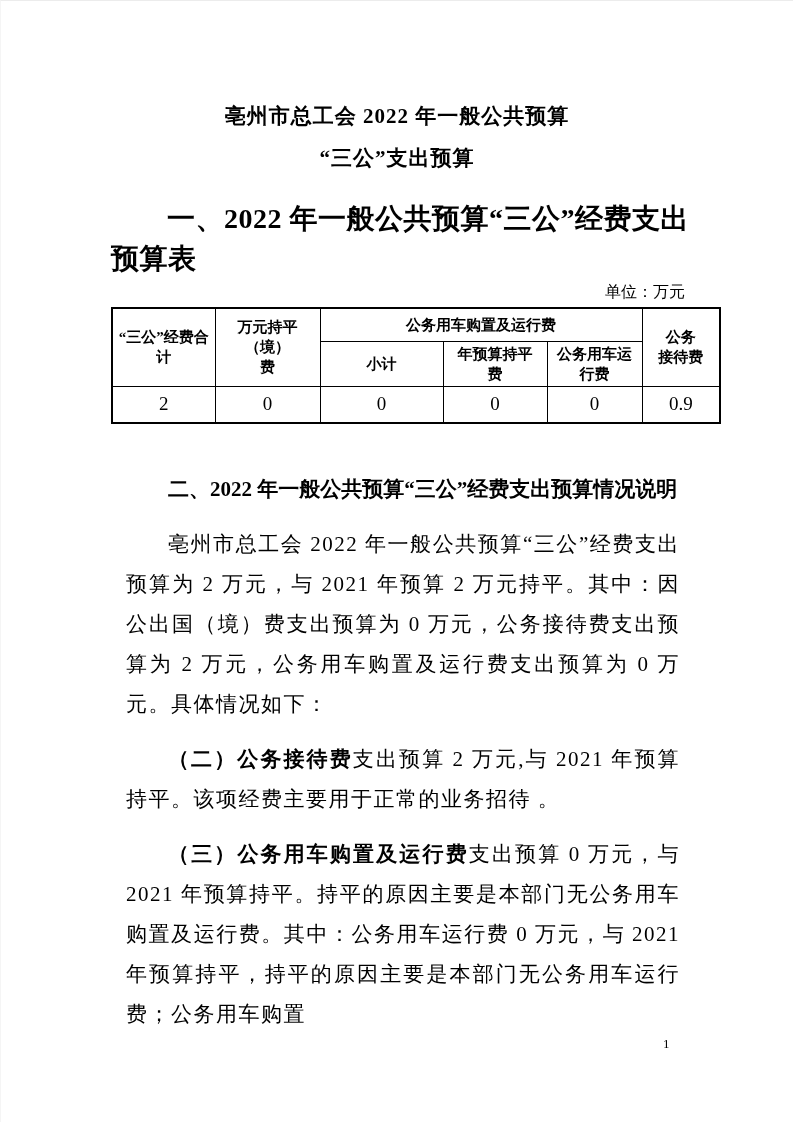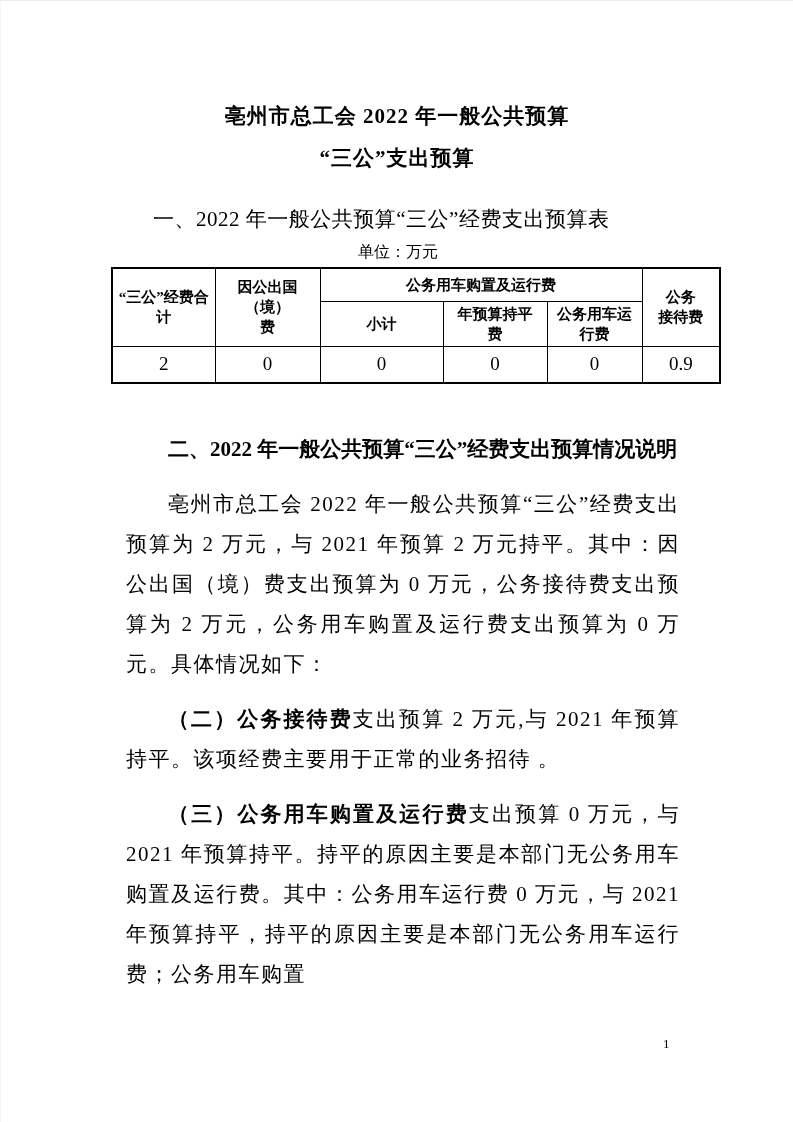--- a/index.html
+++ b/index.html
@@ -18,32 +18,32 @@
   .doc-title {
     text-align:center;
     font-weight:bold;
     font-size:21px;
     line-height:42px;
     letter-spacing:1px;
   }
   .sec1-heading {
     margin:20px 0 0 110px;
     width:584px;
-    font-size:21px;
-    font-weight:normal;
+    font-size:28px;
+    font-weight:bold;
     line-height:40px;
     text-indent:2em;
     letter-spacing:0.5px;
   }
   .unit-row {
     margin-left:110px;
     width:608px;
     box-sizing:border-box;
     padding-right:34px;
-    text-align:center;
+    text-align:right;
     font-size:16px;
     line-height:22px;
     margin-top:2px;
   }
   table.budget {
     border-collapse:collapse;
     table-layout:fixed;
     margin:4px 0 0 110px;
     border:2px solid #000;
   }
@@ -111,21 +111,21 @@
         <col class="c5">
         <col class="c6">
     </colgroup>
     <tbody>
       <tr class="hrow1">
         <th rowspan="2">
           <span class="hline">“三公”经费合</span>
           <span class="hline">计</span>
         </th>
         <th rowspan="2">
-          <span class="hline">因公出国（境）</span>
+          <span class="hline">万元持平（境）</span>
           <span class="hline">费</span>
         </th>
         <th colspan="3">公务用车购置及运行费</th>
         <th rowspan="2">
           <span class="hline">公务</span>
           <span class="hline">接待费</span>
         </th>
       </tr>
       <tr class="hrow2">
         <th>小计</th>

